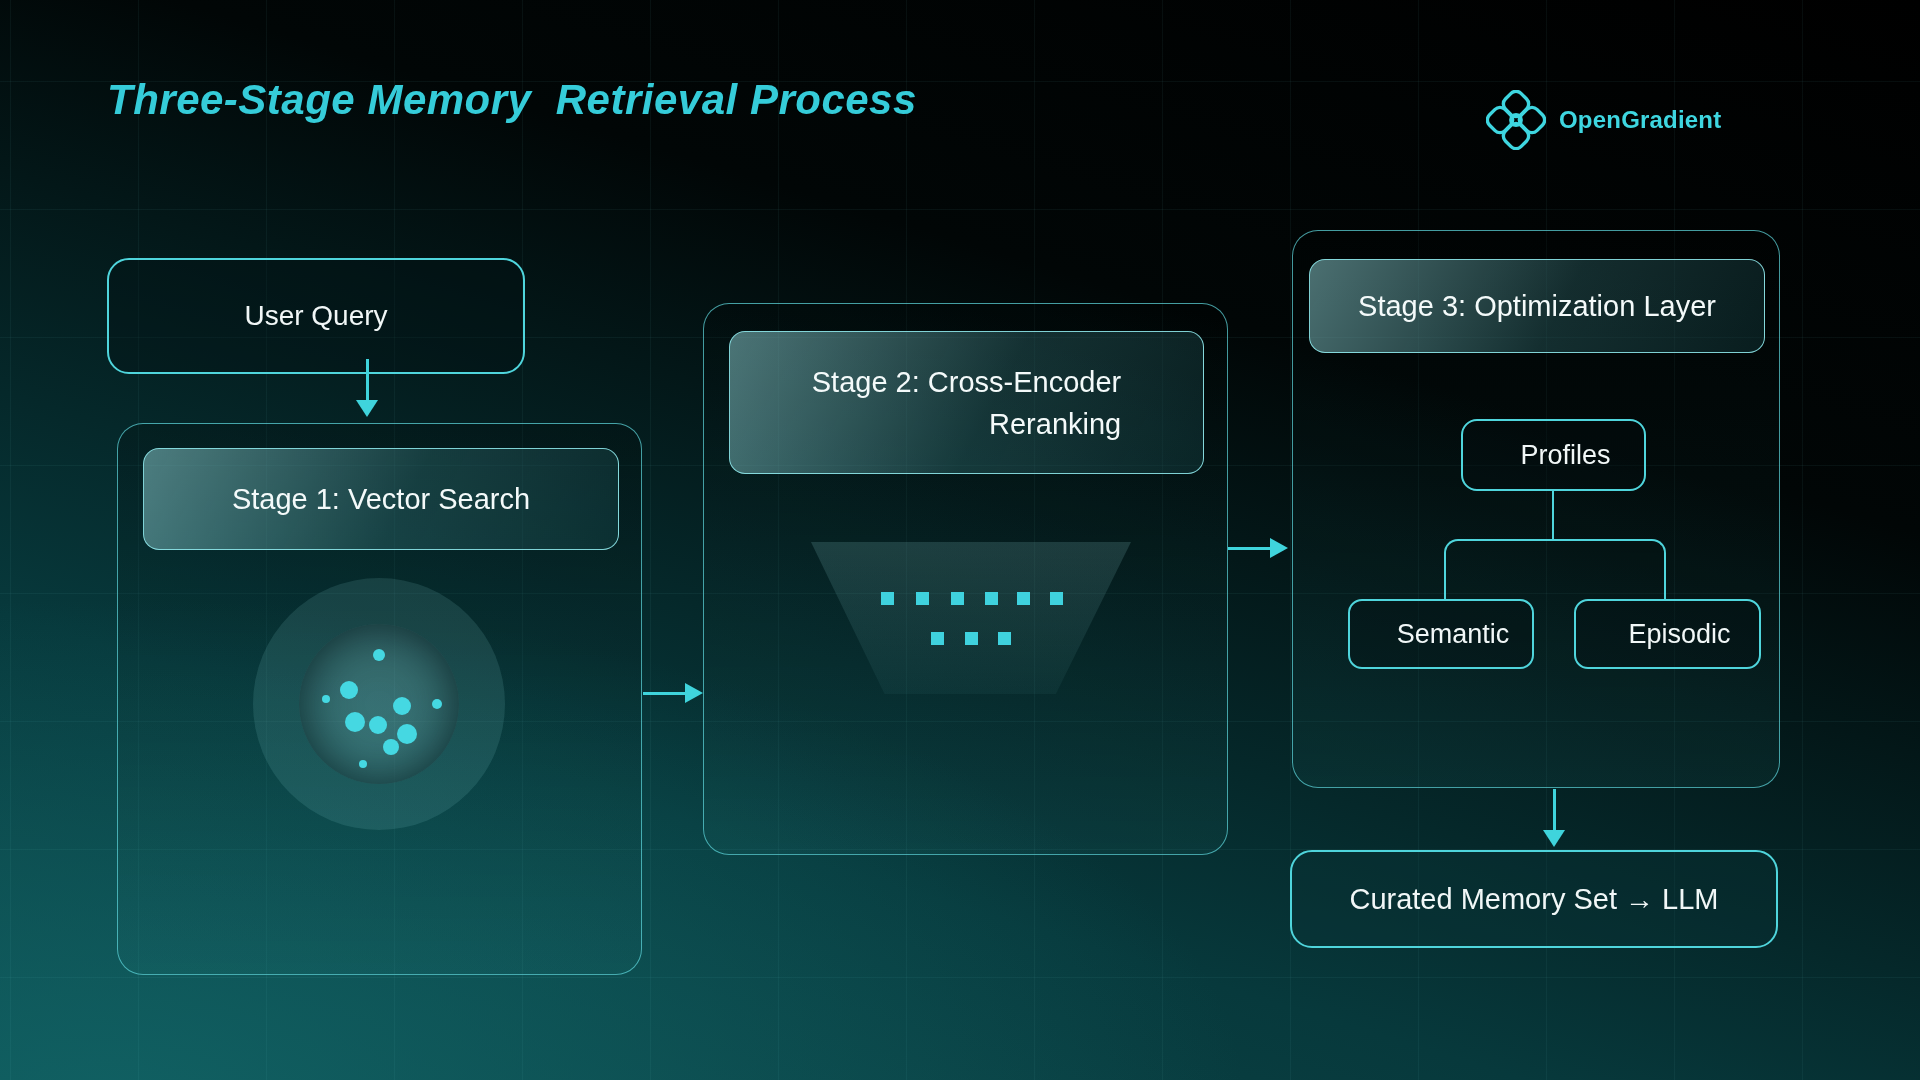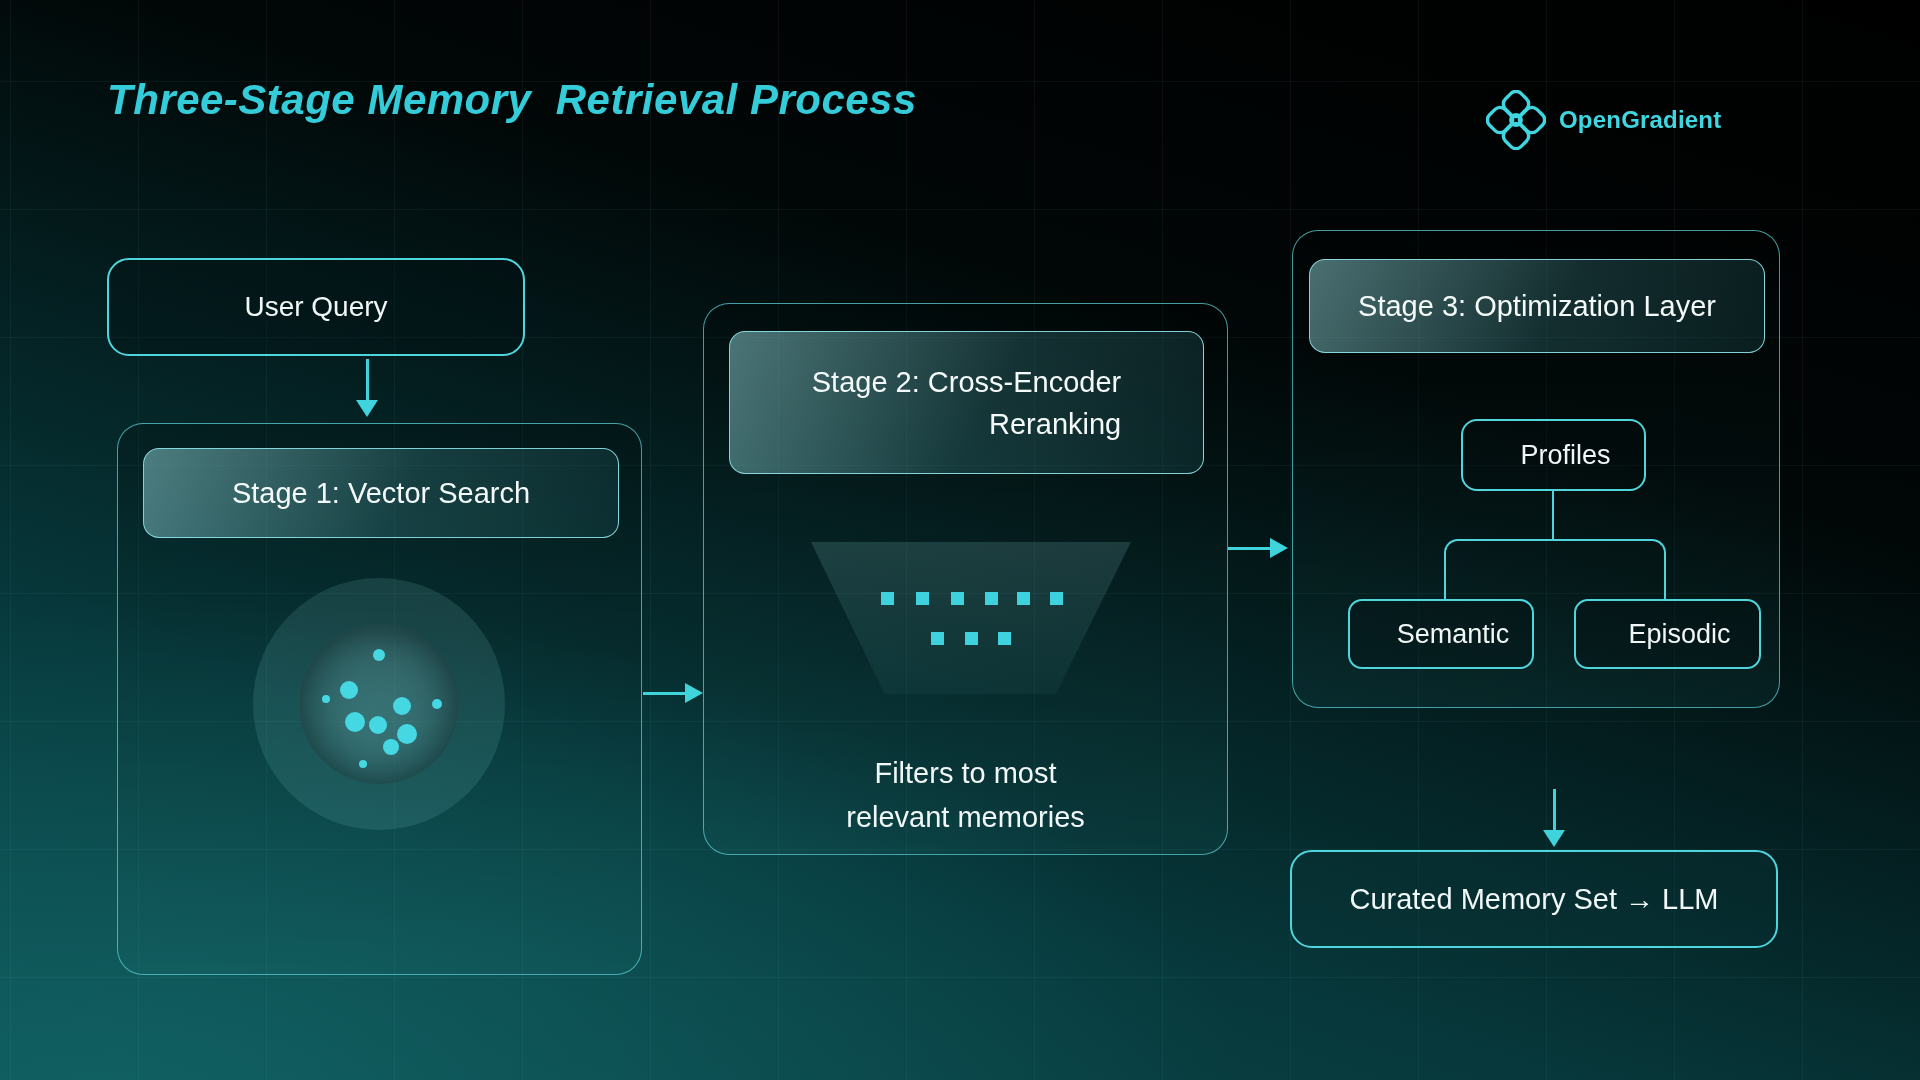--- a/index.html
+++ b/index.html
@@ -26,47 +26,47 @@
   }
   .brand{position:absolute;left:1486px;top:90px;display:flex;align-items:center;gap:13px;}
   .brand-icon svg{display:block;}
   .brand-name{font-size:24px;font-weight:600;color:#3ed6e0;letter-spacing:0.2px;}
 
   .box{
     position:absolute;display:flex;align-items:center;justify-content:center;
     text-align:center;box-sizing:border-box;color:#f1f7f7;
   }
   .query-box{
-    left:107px;top:258px;width:418px;height:98px;
+    left:107px;top:258px;width:418px;height:116px;
     border:2px solid #4fd5dc;border-radius:22px;
     background:rgba(3,18,19,0.35);font-size:28px;
   }
   .curated-box{
     left:1290px;top:850px;width:488px;height:98px;
     border:2px solid #4fd5dc;border-radius:22px;
     background:rgba(10,54,56,0.30);font-size:29px;
   }
 
   .stage{
     position:absolute;box-sizing:border-box;
     border:1.5px solid rgba(95,216,222,0.7);border-radius:26px;
     background:linear-gradient(180deg, rgba(0,0,0,0.20), rgba(45,135,135,0.10));
   }
   #stage1{left:117px;top:423px;width:525px;height:552px;}
   #stage2{left:703px;top:303px;width:525px;height:552px;}
-  #stage3{left:1292px;top:230px;width:488px;height:478px;}
+  #stage3{left:1292px;top:230px;width:488px;height:558px;}
 
   .stage-header{
     position:absolute;display:flex;align-items:center;justify-content:center;
     text-align:center;box-sizing:border-box;color:#f4fafa;
     border:1px solid rgba(140,228,232,0.9);border-radius:16px;
     background:linear-gradient(118deg, rgba(144,210,213,0.52) 0%, rgba(58,124,128,0.34) 55%, rgba(28,84,88,0.30) 100%);
     font-size:29px;line-height:42px;white-space:pre-line;
   }
-  #stage1-header{left:25px;top:24px;width:476px;height:90px;}
+  #stage1-header{left:25px;top:24px;width:476px;height:102px;}
   #stage2-header{left:25px;top:27px;width:475px;height:143px;}
   #stage3-header{left:16px;top:28px;width:456px;height:94px;}
 
   .stage-caption{
     position:absolute;left:0;width:100%;text-align:center;
     font-size:29px;line-height:44px;white-space:pre-line;color:#f1f7f7;
   }
   #stage1-caption{top:437px;}
   #stage2-caption{top:447px;}
   #stage3-caption{top:492px;font-size:29px;}
@@ -177,22 +177,20 @@
       <div class="square" style="left: 70px; top: 50px;"></div>
       <div class="square" style="left: 105px; top: 50px;"></div>
       <div class="square" style="left: 140px; top: 50px;"></div>
       <div class="square" style="left: 174px; top: 50px;"></div>
       <div class="square" style="left: 206px; top: 50px;"></div>
       <div class="square" style="left: 239px; top: 50px;"></div>
       <div class="square" style="left: 120px; top: 90px;"></div>
       <div class="square" style="left: 154px; top: 90px;"></div>
       <div class="square" style="left: 187px; top: 90px;"></div>
     </div>
-  <div class="stage-caption" id="stage2-caption">Filters to most
-relevant memories</div>
 </div>
 
 <div class="arrow-line" id="arrow-s23-line"></div>
 <div class="arrow-head" id="arrow-s23-head"></div>
 
 <div class="stage" id="stage3">
   <div class="stage-header" id="stage3-header">
     <span>Stage 3: Optimization Layer</span>
   </div>
   <div class="mini-box" id="profiles-box">

